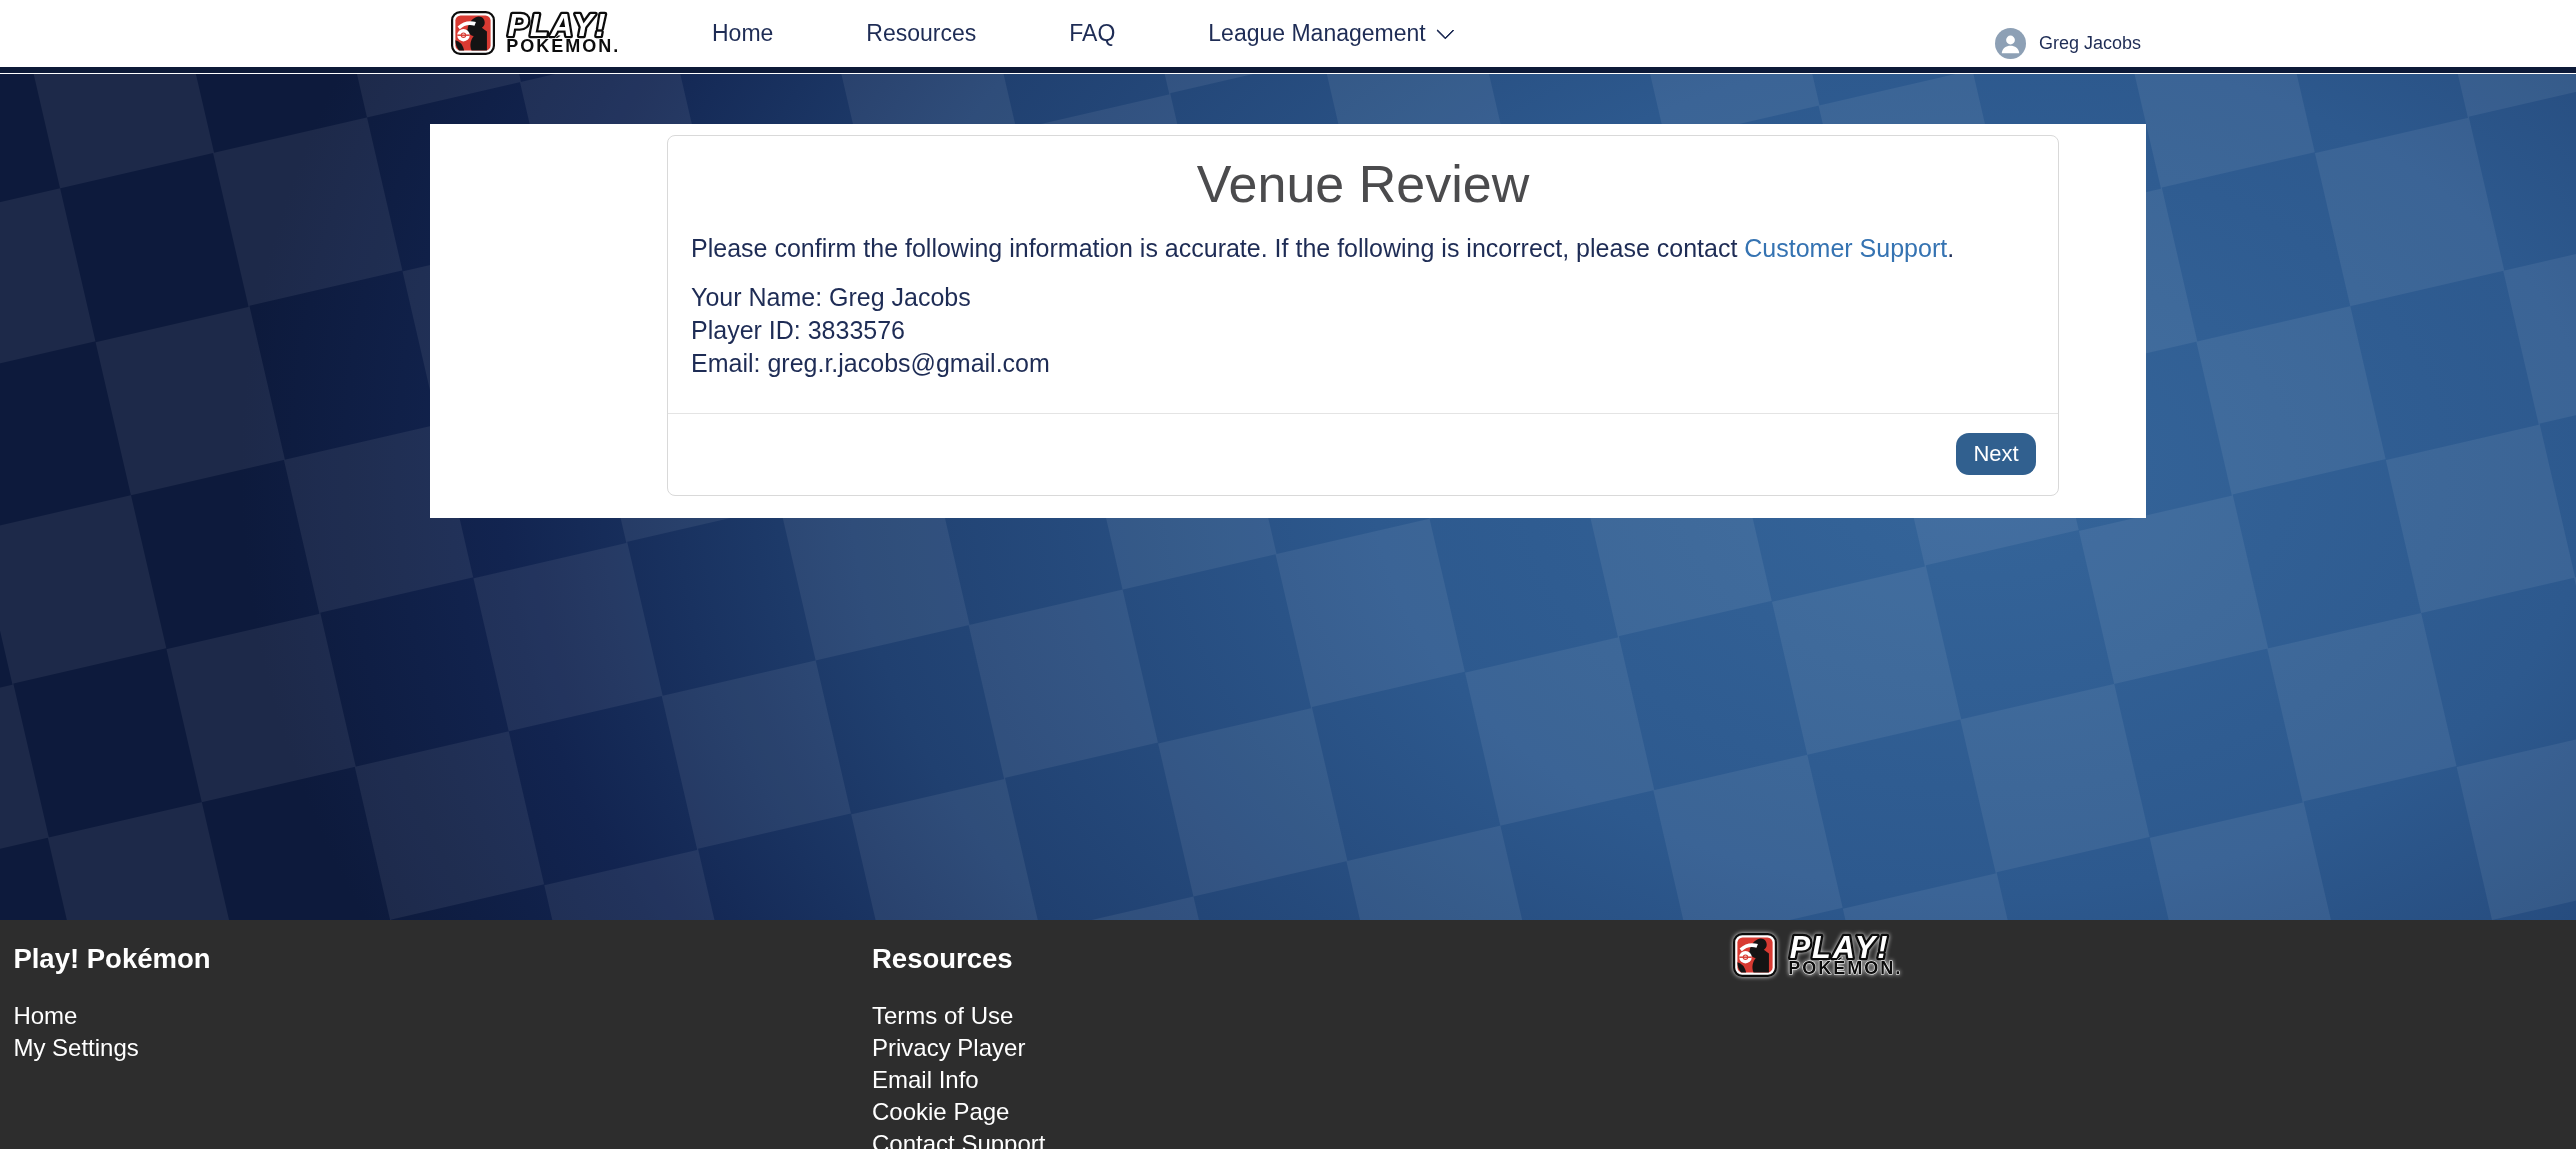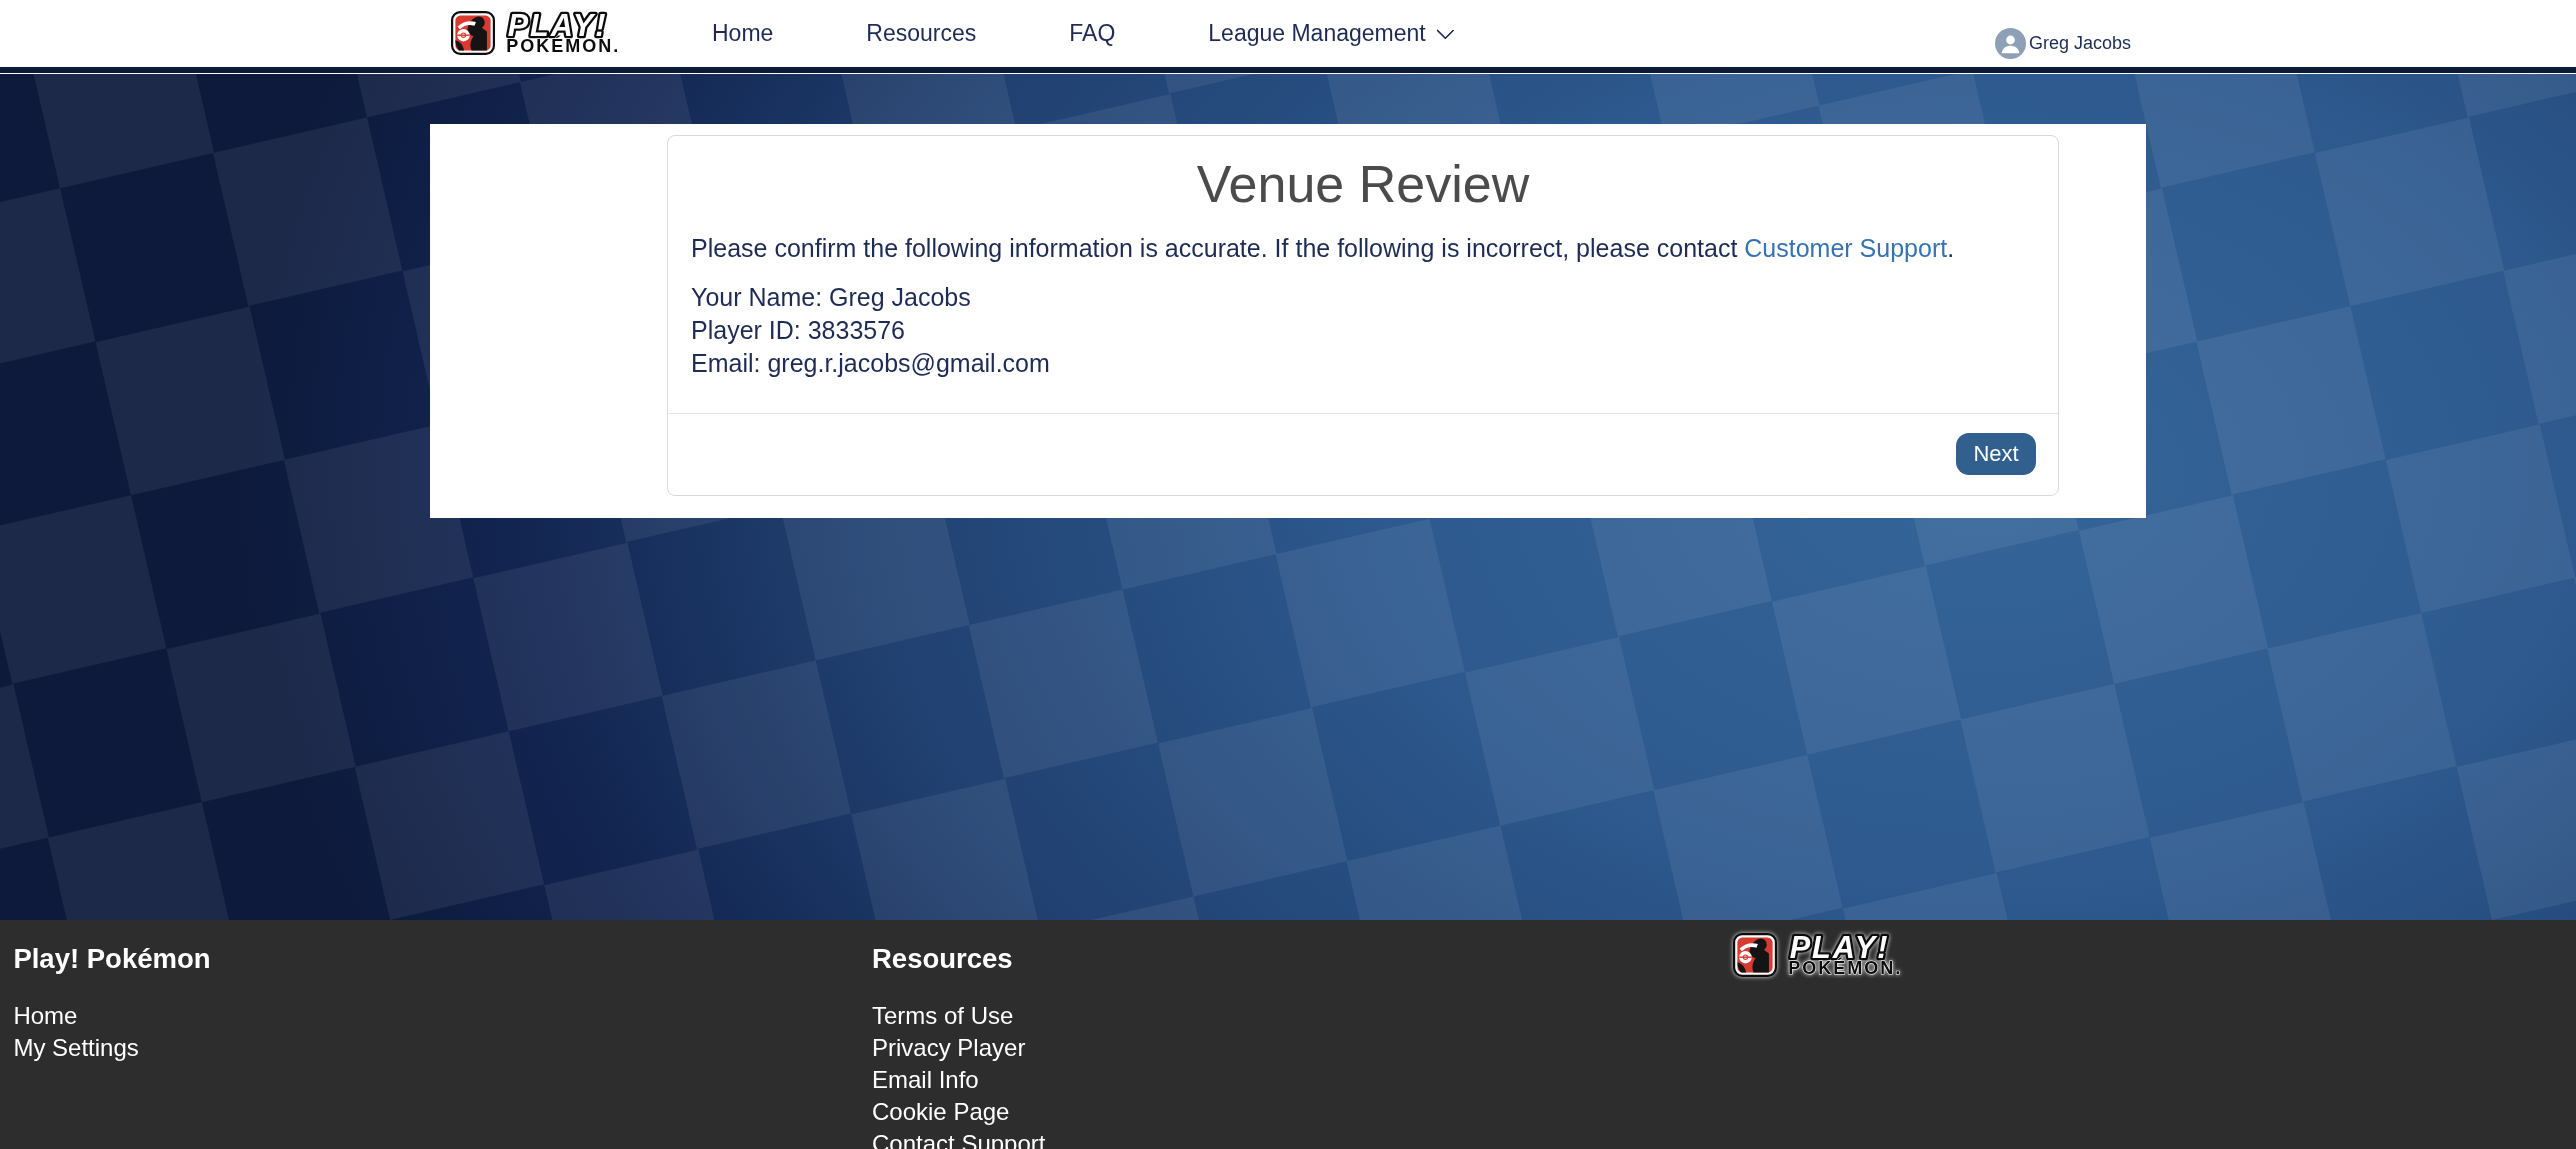--- a/index.html
+++ b/index.html
@@ -35,21 +35,21 @@
     font-size:23px;color:#1e2c55;
   }
   .nav-links a{color:#1e2c55;display:flex;align-items:center;}
   .caret{
     display:inline-block;width:10.7px;height:10.7px;margin-left:13.4px;margin-top:-5.4px;
     border-right:2.3px solid #1e2c55;border-bottom:2.3px solid #1e2c55;
     transform:rotate(45deg);border-radius:1.3px;
   }
   .user-chip{
     position:absolute;left:1995px;top:0;height:86px;
-    display:flex;align-items:center;gap:3px;cursor:pointer;
+    display:flex;align-items:center;gap:13px;cursor:pointer;
   }
   .avatar{
     width:31px;height:31px;border-radius:50%;background:#8da0b5;
     display:flex;align-items:center;justify-content:center;overflow:hidden;
   }
   .user-name{font-size:18px;color:#1e2c55;}
 
   
   .main-area{
     position:absolute;top:74px;left:0;width:2576px;height:846px;overflow:hidden;

